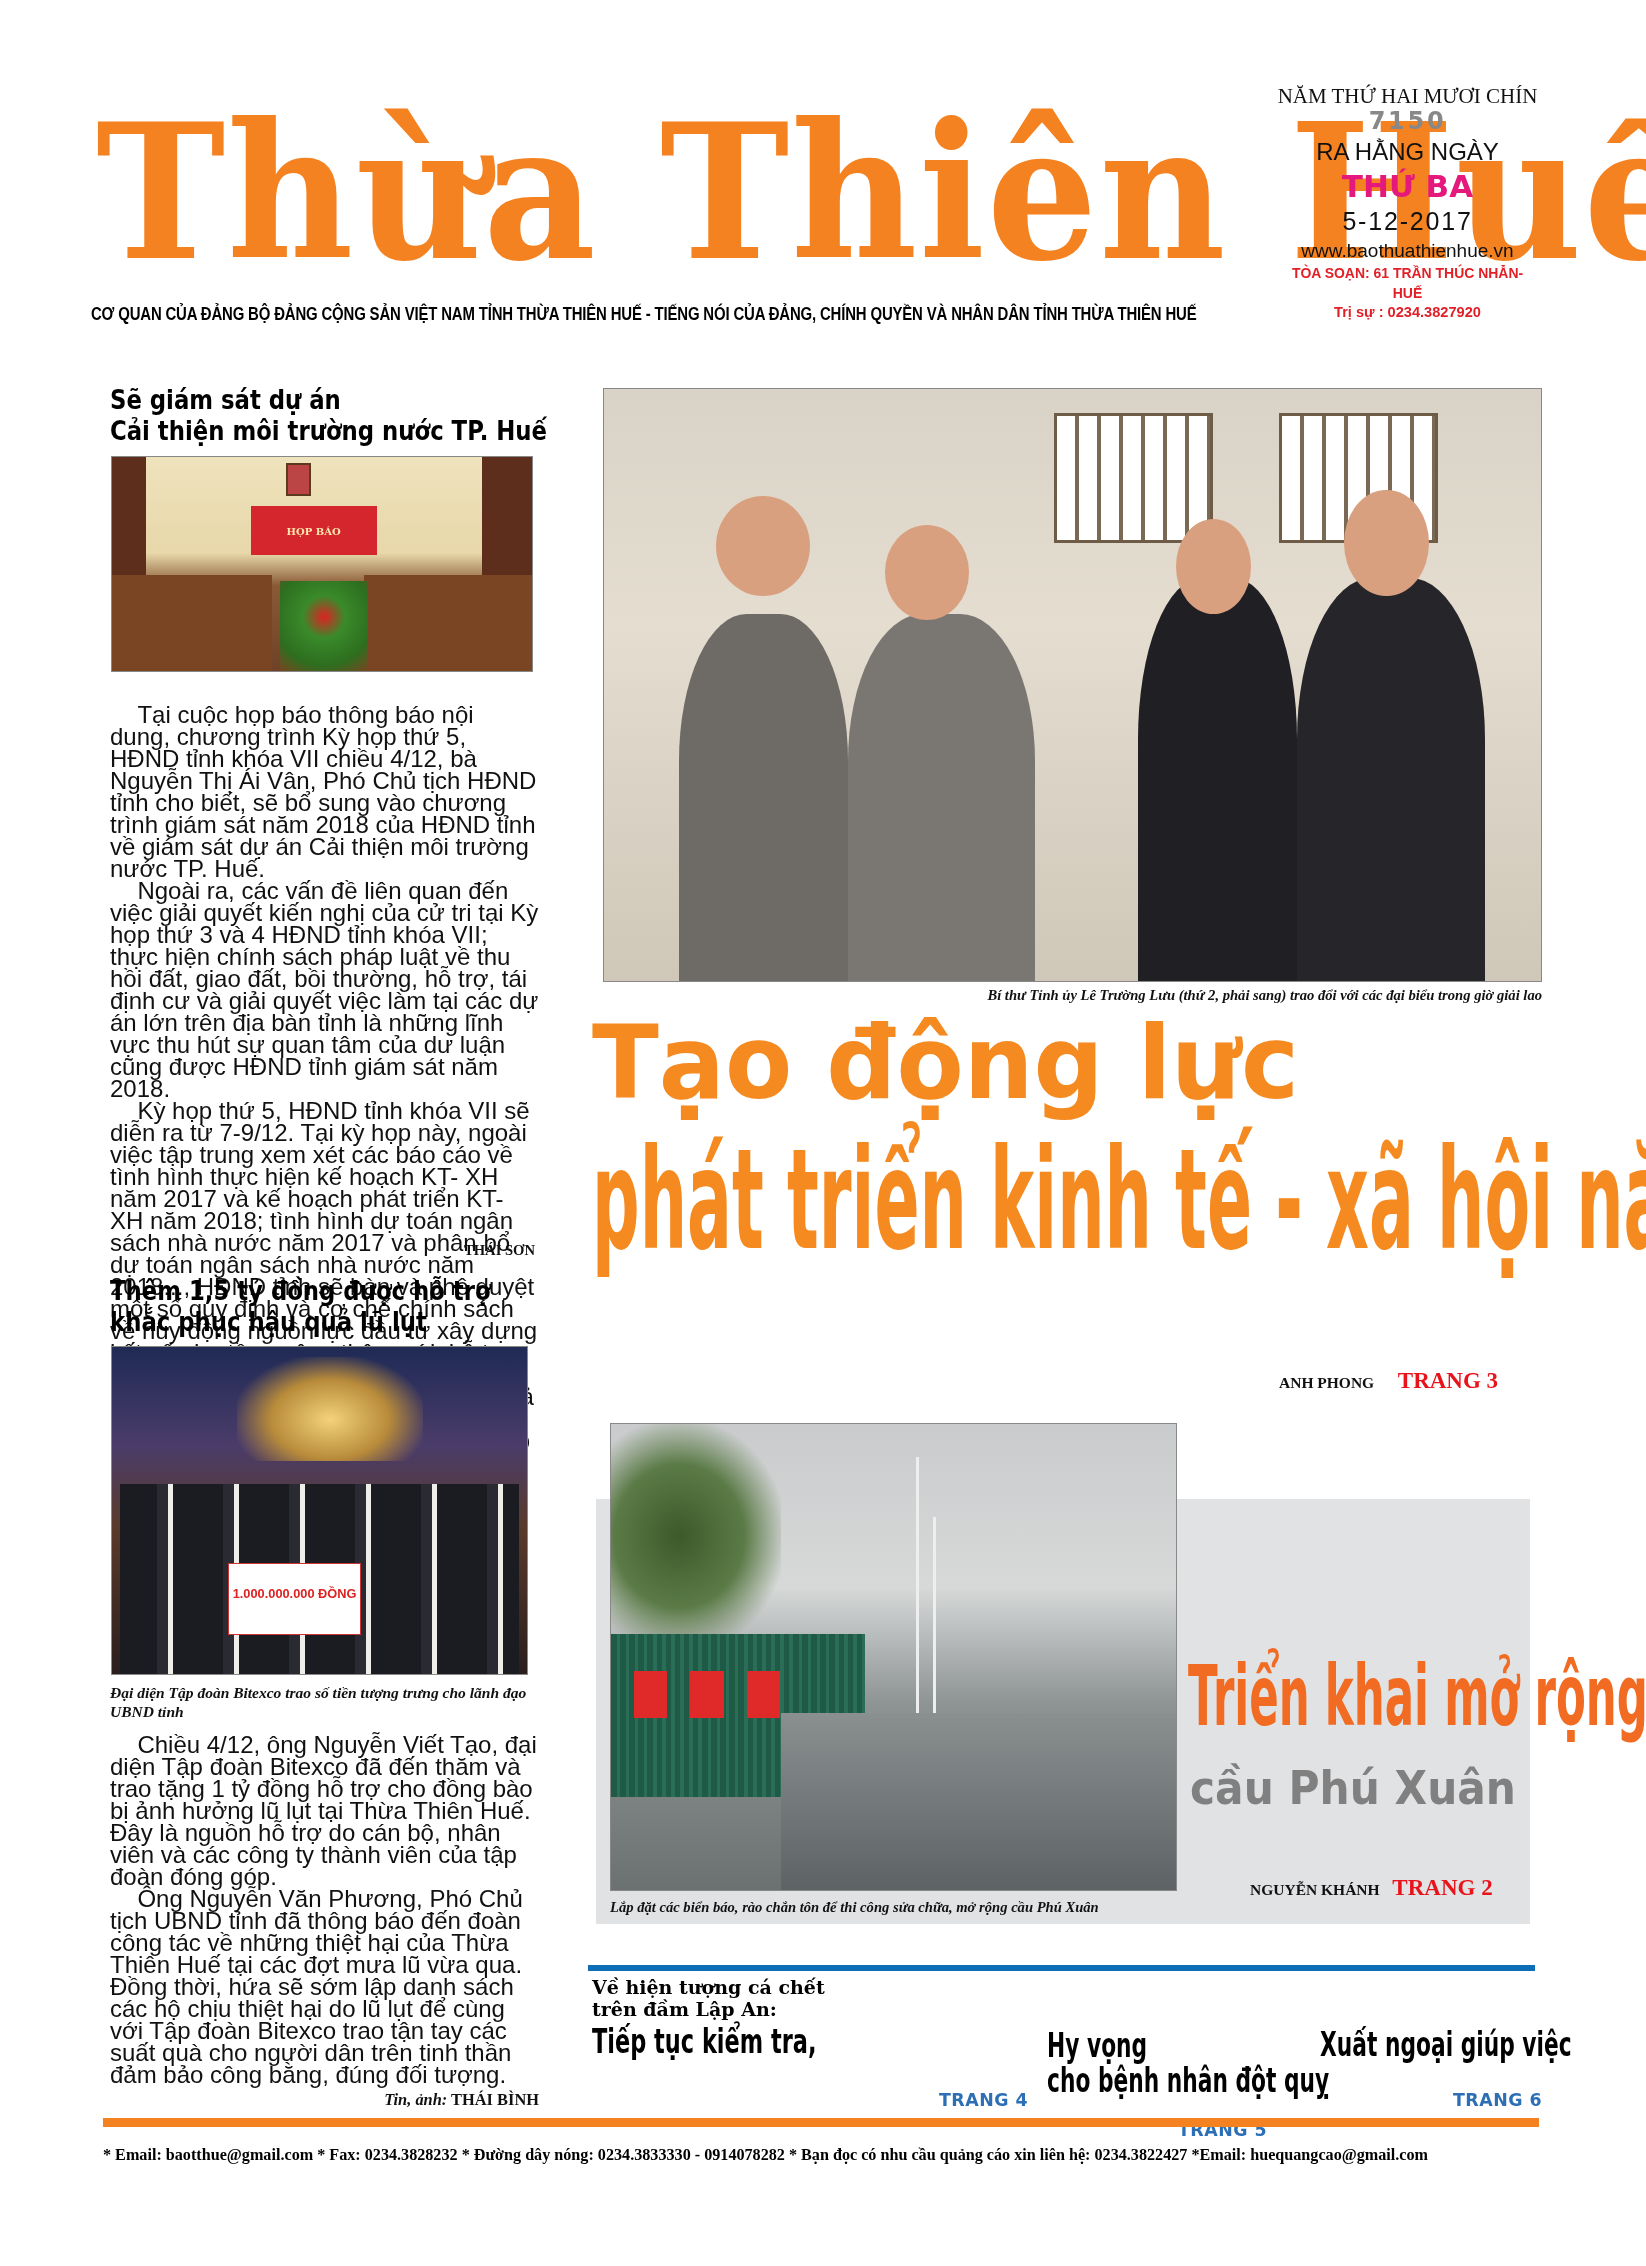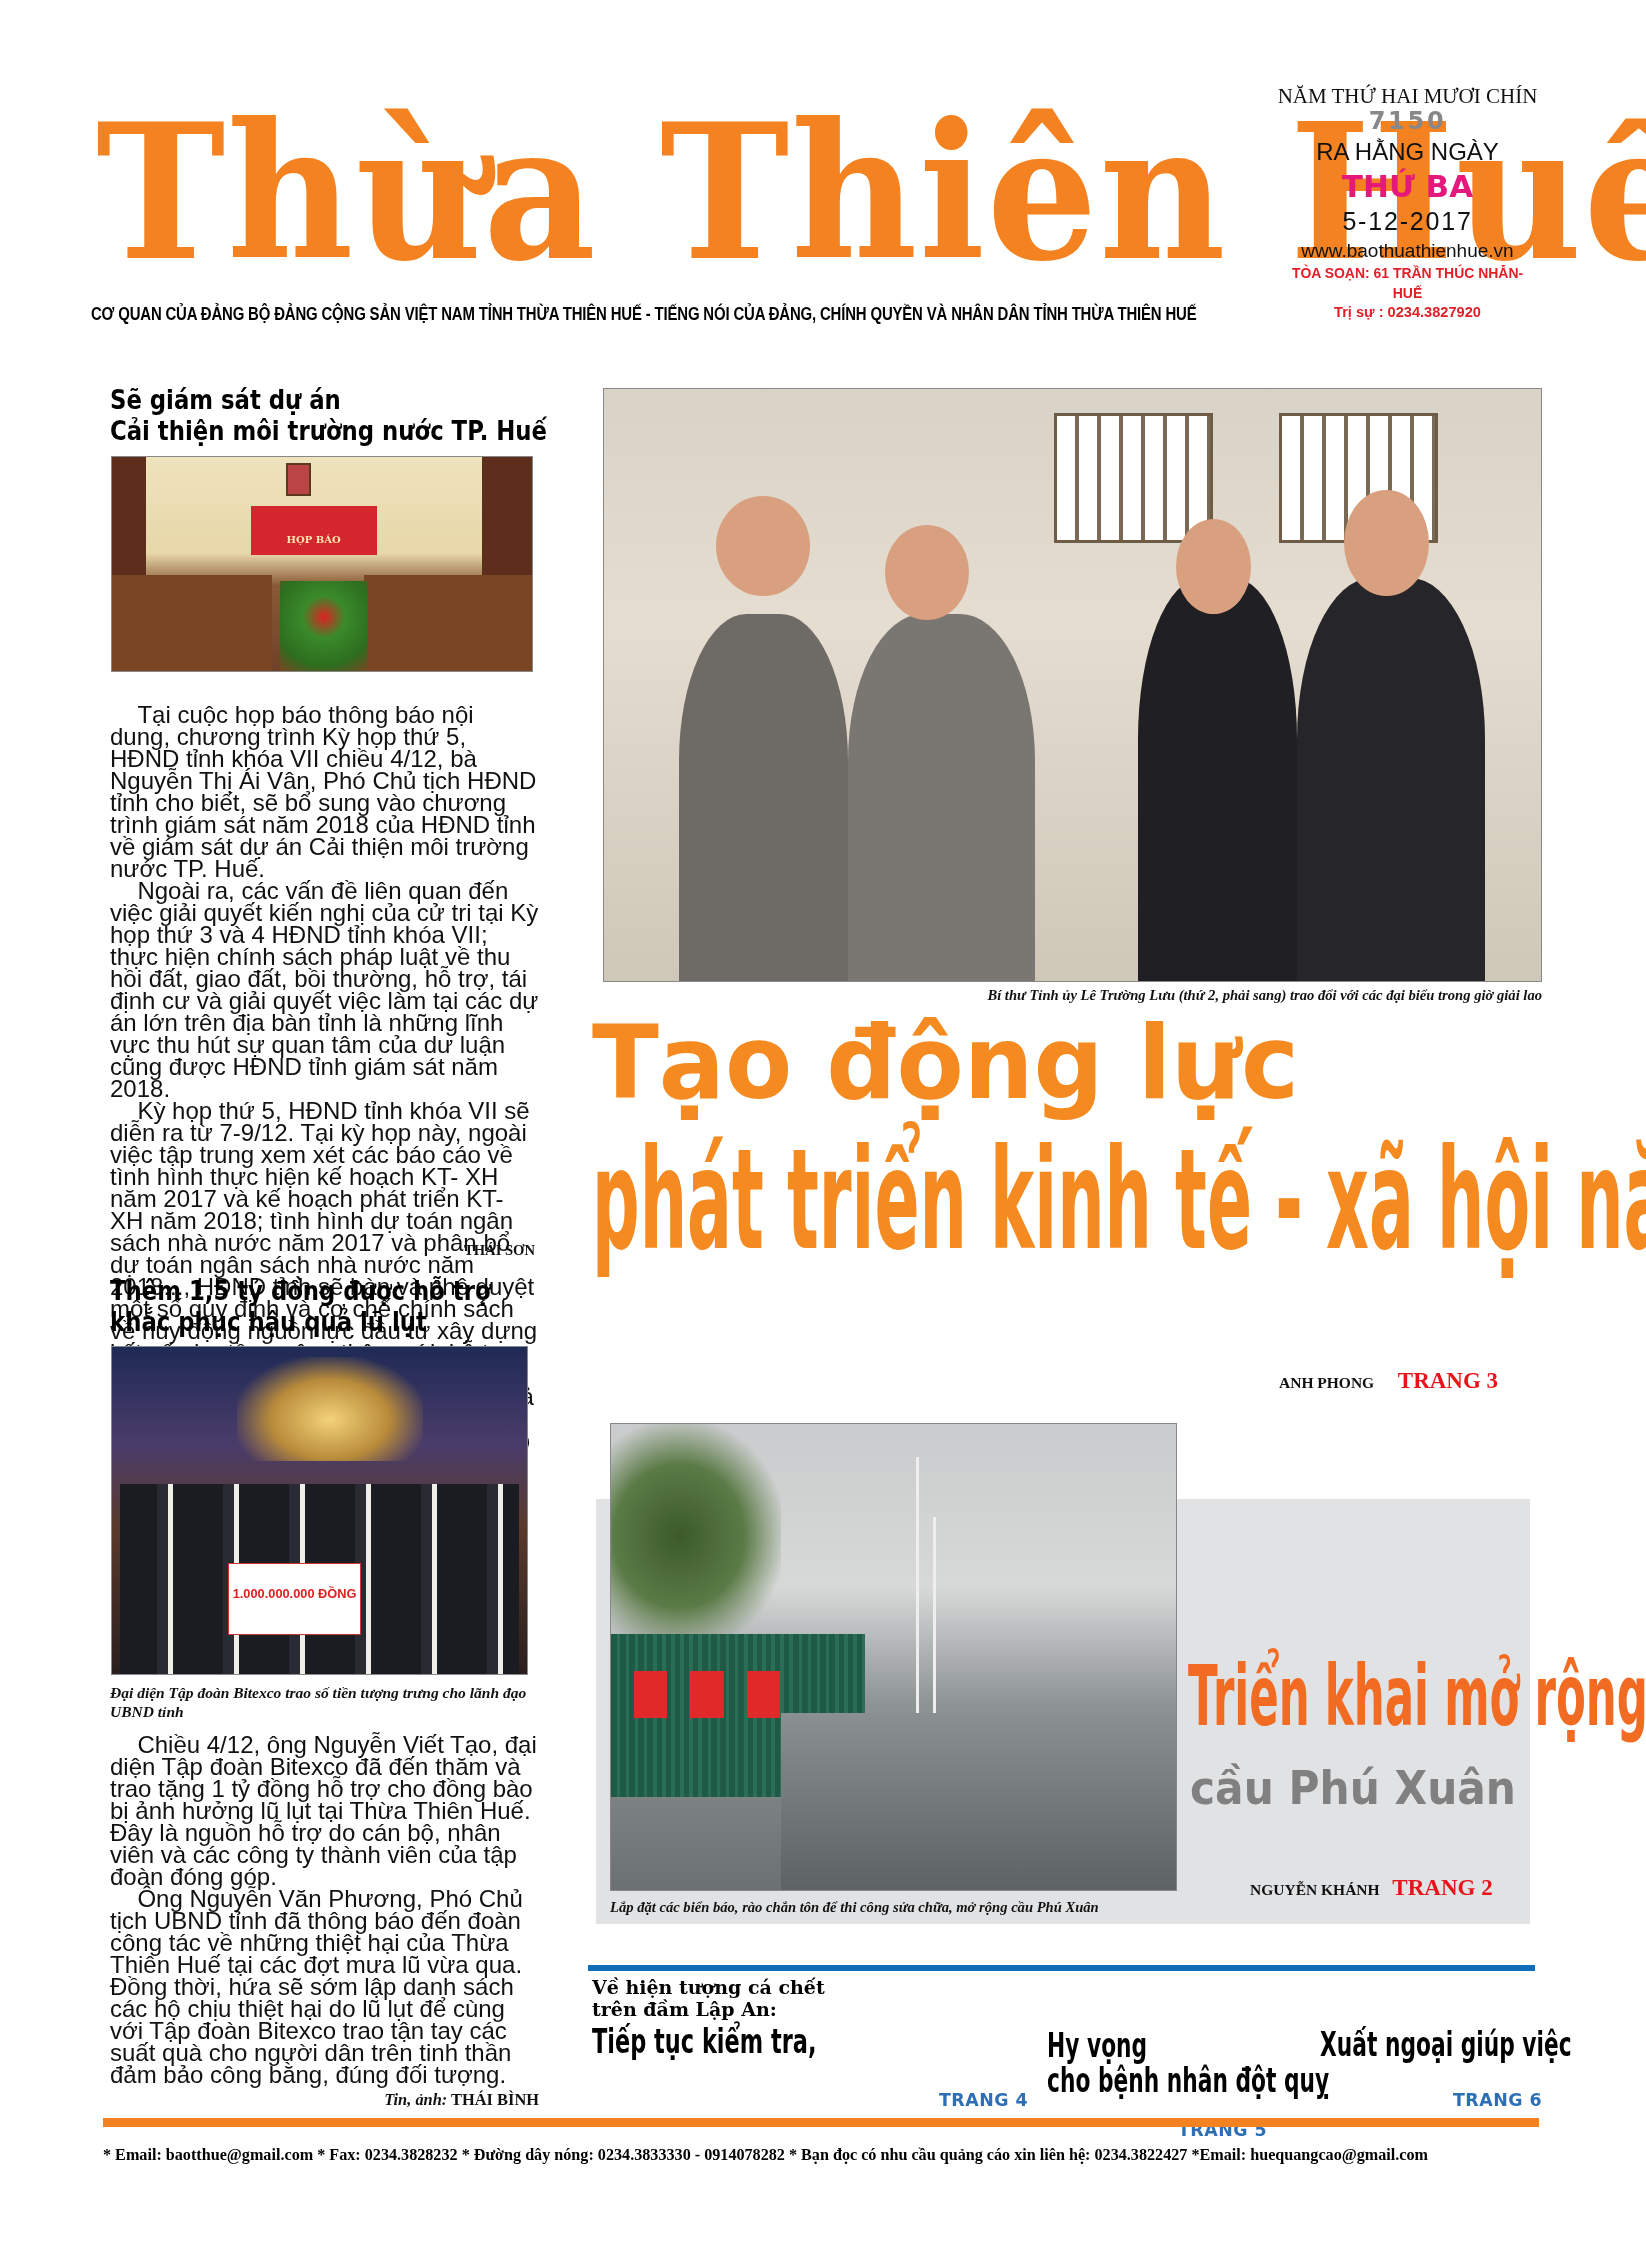--- a/index.html
+++ b/index.html
@@ -41,21 +41,21 @@
   }
   .body-text { font-family: Liberation Sans, sans-serif; font-size: 24px; line-height: 22px; text-align: left; color: #111; }
   .body-text p { text-indent: 27.4px; }
   .byline-right { text-align: right; font-family: "Liberation Serif", serif; font-weight: bold; font-size: 14.6px; line-height: 24px; }
   .caption-it { font-family: "Liberation Serif", serif; font-style: italic; font-weight: bold; font-size: 15.5px; line-height: 19px; }
 
   .photo { position: absolute; overflow: hidden; border: 0.9px solid #888; }
 
   
   .p-meeting { background: linear-gradient(180deg, #efe3bd 0%, #e7d7a9 45%, #8a5a36 60%, #6f4126 100%); }
-  .p-meeting .banner { position: absolute; left: 33%; top: 23%; width: 30%; height: 23%; background: #d5262e; color: #ffe7b0; font-family: "DejaVu Serif", serif; font-weight: bold; font-size: 10px; text-align: center; padding-top: 28px; }
+  .p-meeting .banner { position: absolute; left: 33%; top: 23%; width: 30%; height: 23%; background: #d5262e; color: #ffe7b0; font-family: "DejaVu Serif", serif; font-weight: bold; font-size: 10px; text-align: center; padding-top: 20px; }
   .p-meeting .portrait { position: absolute; left: 41.5%; top: 3%; width: 6%; height: 15%; background: #b44; border: 2.7px solid #5b3a1e; }
   .p-meeting .door-l { position: absolute; left: 0; top: 0; width: 8%; height: 60%; background: #5e2e1c; }
   .p-meeting .door-r { position: absolute; right: 0; top: 0; width: 12%; height: 60%; background: #5e2e1c; }
   .p-meeting .table-l { position: absolute; left: 0; top: 55%; width: 38%; height: 45%; background: #7a4522; }
   .p-meeting .table-r { position: absolute; right: 0; top: 55%; width: 40%; height: 45%; background: #7a4522; }
   .p-meeting .flowers { position: absolute; left: 40%; top: 58%; width: 21%; height: 42%; background: radial-gradient(circle at 50% 40%, #d22 0%, #3a8a2a 30%, #2d6e1f 70%, #7a4522 100%); }
 
   
   .p-group { background: linear-gradient(180deg, #1f2a55 0%, #4a3c6a 30%, #5a3a2a 55%, #2a1e1e 100%); }
   .p-group .gate { position: absolute; left: 30%; top: 3%; width: 45%; height: 32%; background: radial-gradient(ellipse at 50% 60%, #f3d27a 0%, #b88b3a 45%, rgba(80,50,40,0) 75%); }

